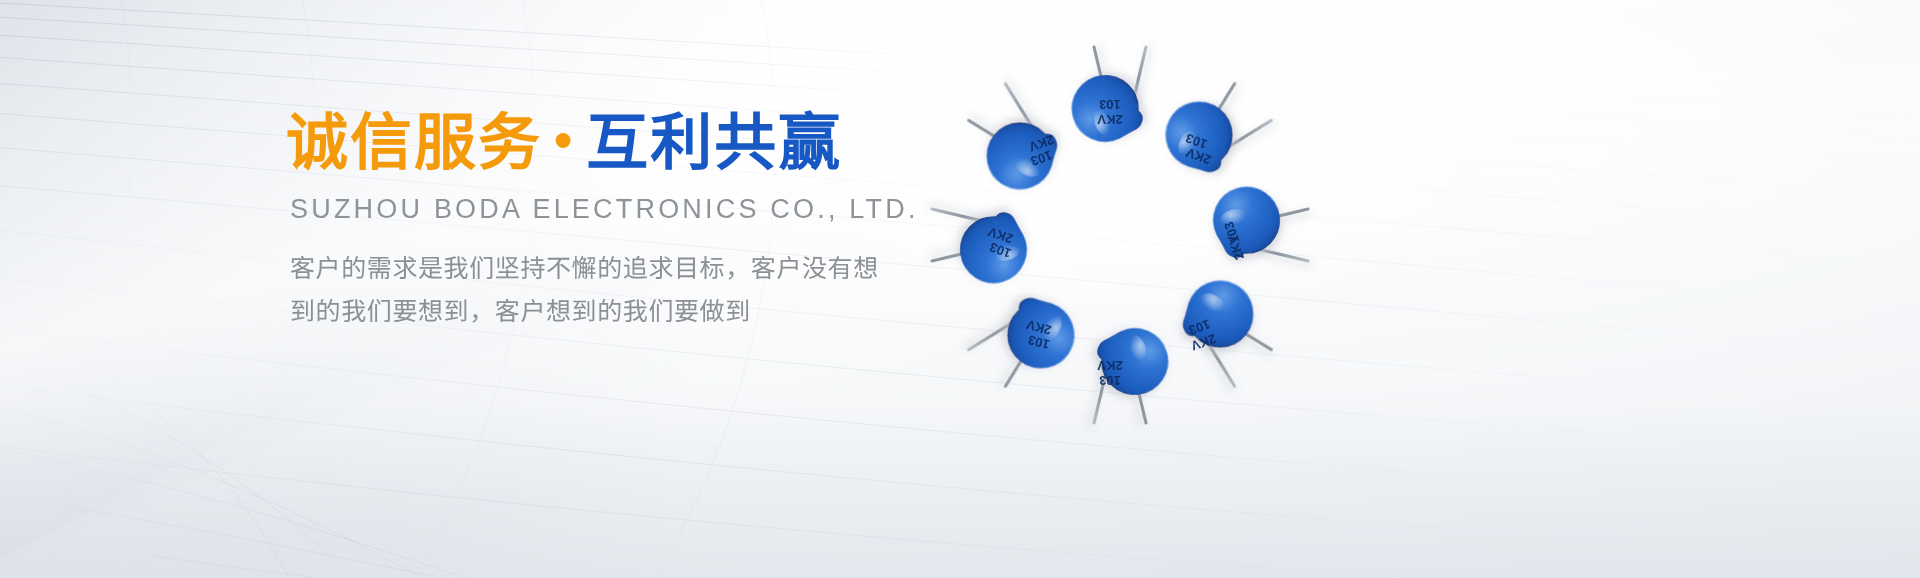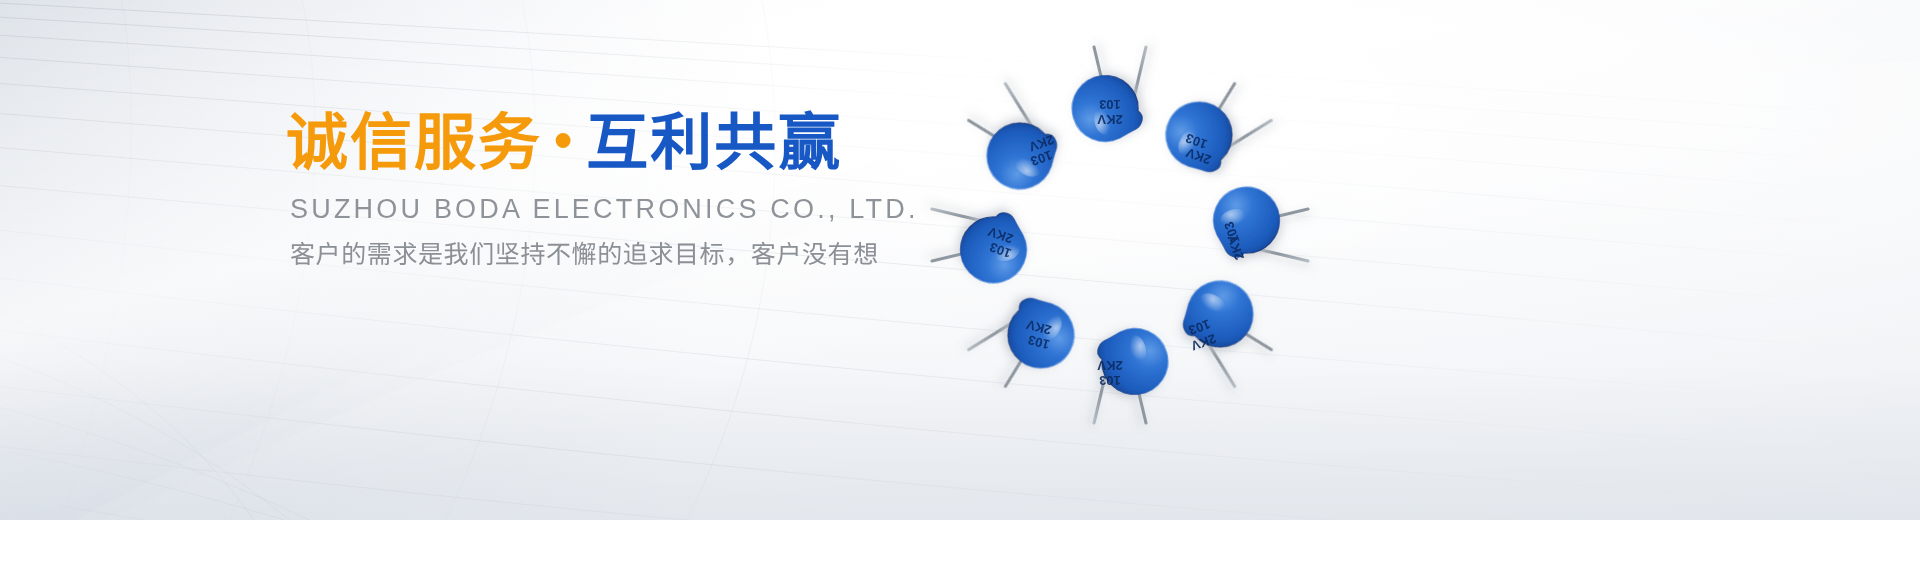--- a/index.html
+++ b/index.html
@@ -7,21 +7,21 @@
     padding: 0;
     background: #ffffff;
   }
   body {
     font-family: "Liberation Sans", "DejaVu Sans", sans-serif;
   }
 
   #banner {
     position: relative;
     width: 1920px;
-    height: 520px;
+    height: 578px;
     overflow: hidden;
     background: #e9ecf0;
   }
 
   
   .bg-base {
     position: absolute;
     inset: 0;
     background:
       radial-gradient(115% 95% at 56% 18%, #ffffff 0%, #fdfdfe 26%, #f3f5f7 52%, #e6eaef 76%, #dde2e8 100%);
@@ -80,21 +80,21 @@
   .subtitle {
     margin: 18px 0 0 4px;
     font-size: 27px;
     letter-spacing: 3.2px;
     color: #8e9399;
     font-weight: normal;
     white-space: nowrap;
   }
 
   .body-copy {
-    margin: 8px 0 0 4px;
+    margin: 22px 0 0 4px;
     font-size: 25px;
     line-height: 1.72;
     color: #8b9096;
     letter-spacing: 0.6px;
     max-width: 625px;
   }
   .body-copy .ln { display: block; white-space: nowrap; }
 
   
   .ring {
@@ -179,20 +179,21 @@
   <div class="copy">
 
     <h1 class="headline">
       <span class="seg-a">诚信服务</span><span class="dot">•</span><span class="seg-b">互利共赢</span>
     </h1>
 
     <div class="subtitle">SUZHOU BODA ELECTRONICS CO., LTD.</div>
 
     <p class="body-copy">
       <span class="ln">客户的需求是我们坚持不懈的追求目标，客户没有想</span>
+      <span class="ln">到的我们要想到，客户想到的我们要做到</span>
     </p>
   </div>
 
   <div class="ring">
     <svg width="380" height="380" viewBox="0 0 380 380">
       <defs>
         <radialGradient id="discBody" cx="34%" cy="26%" r="86%">
           <stop offset="0" stop-color="#5e9ae6"></stop>
           <stop offset="0.30" stop-color="#2f74d4"></stop>
           <stop offset="0.72" stop-color="#1c5cbd"></stop>

